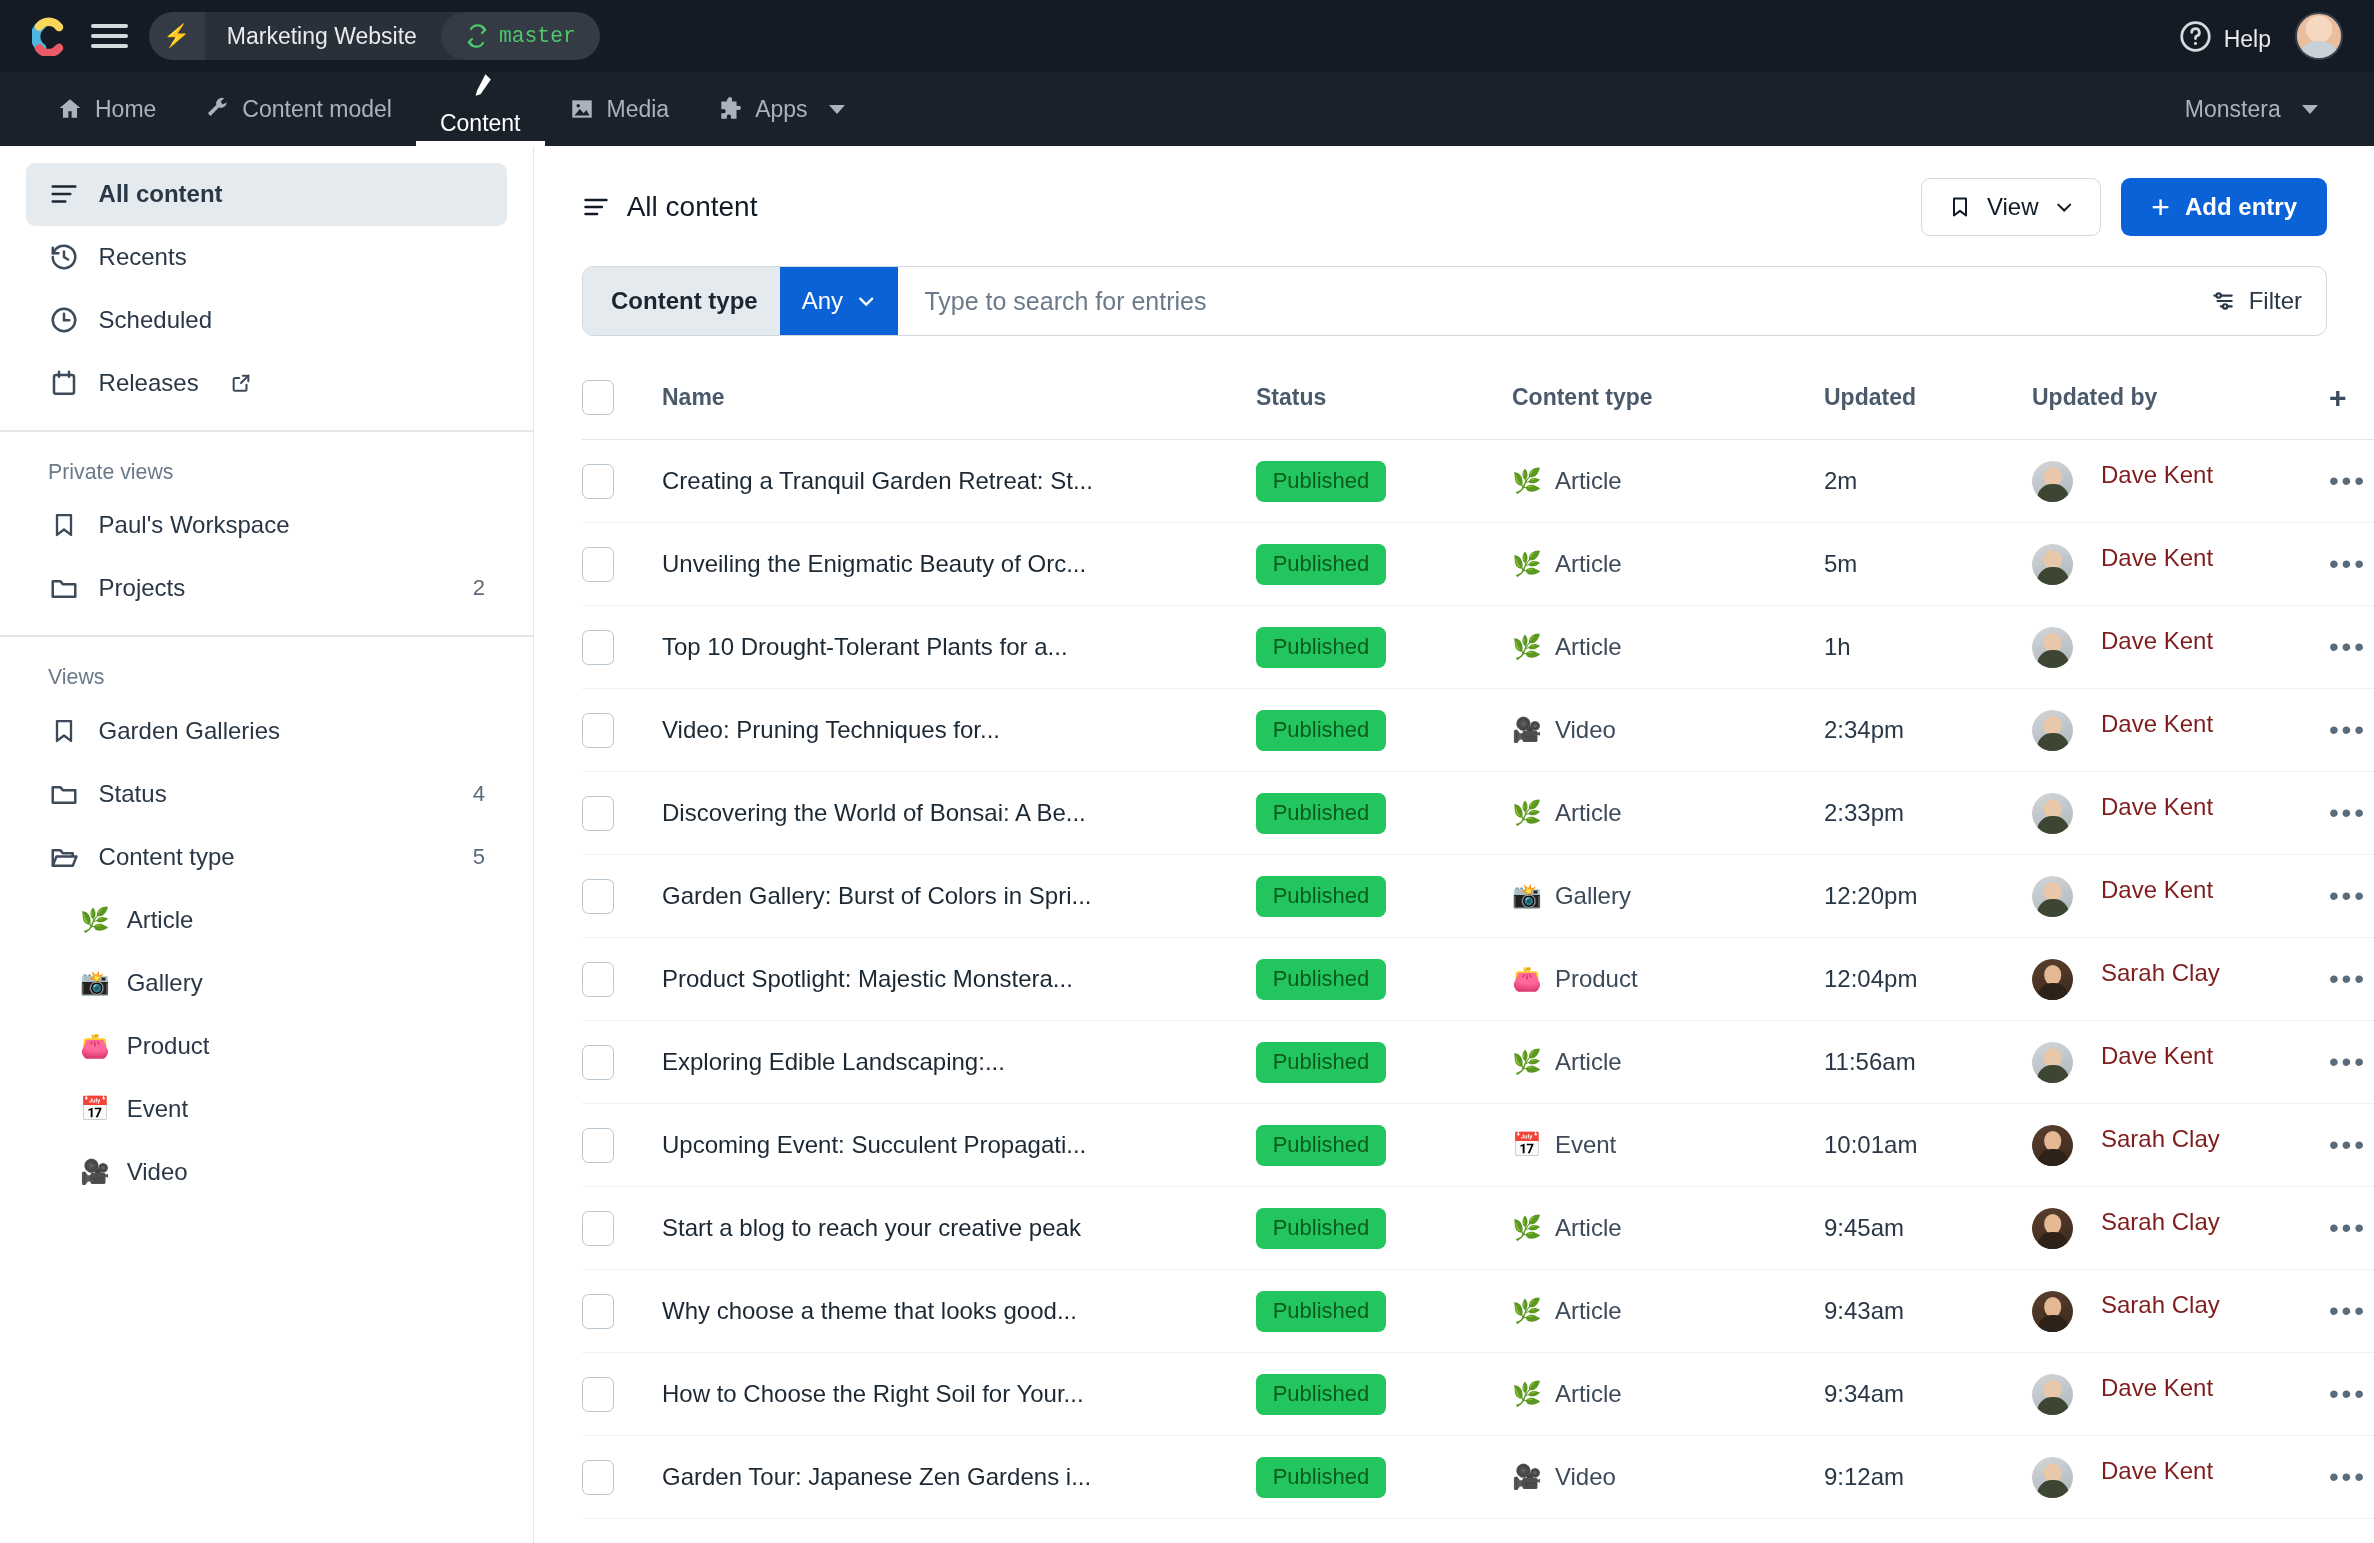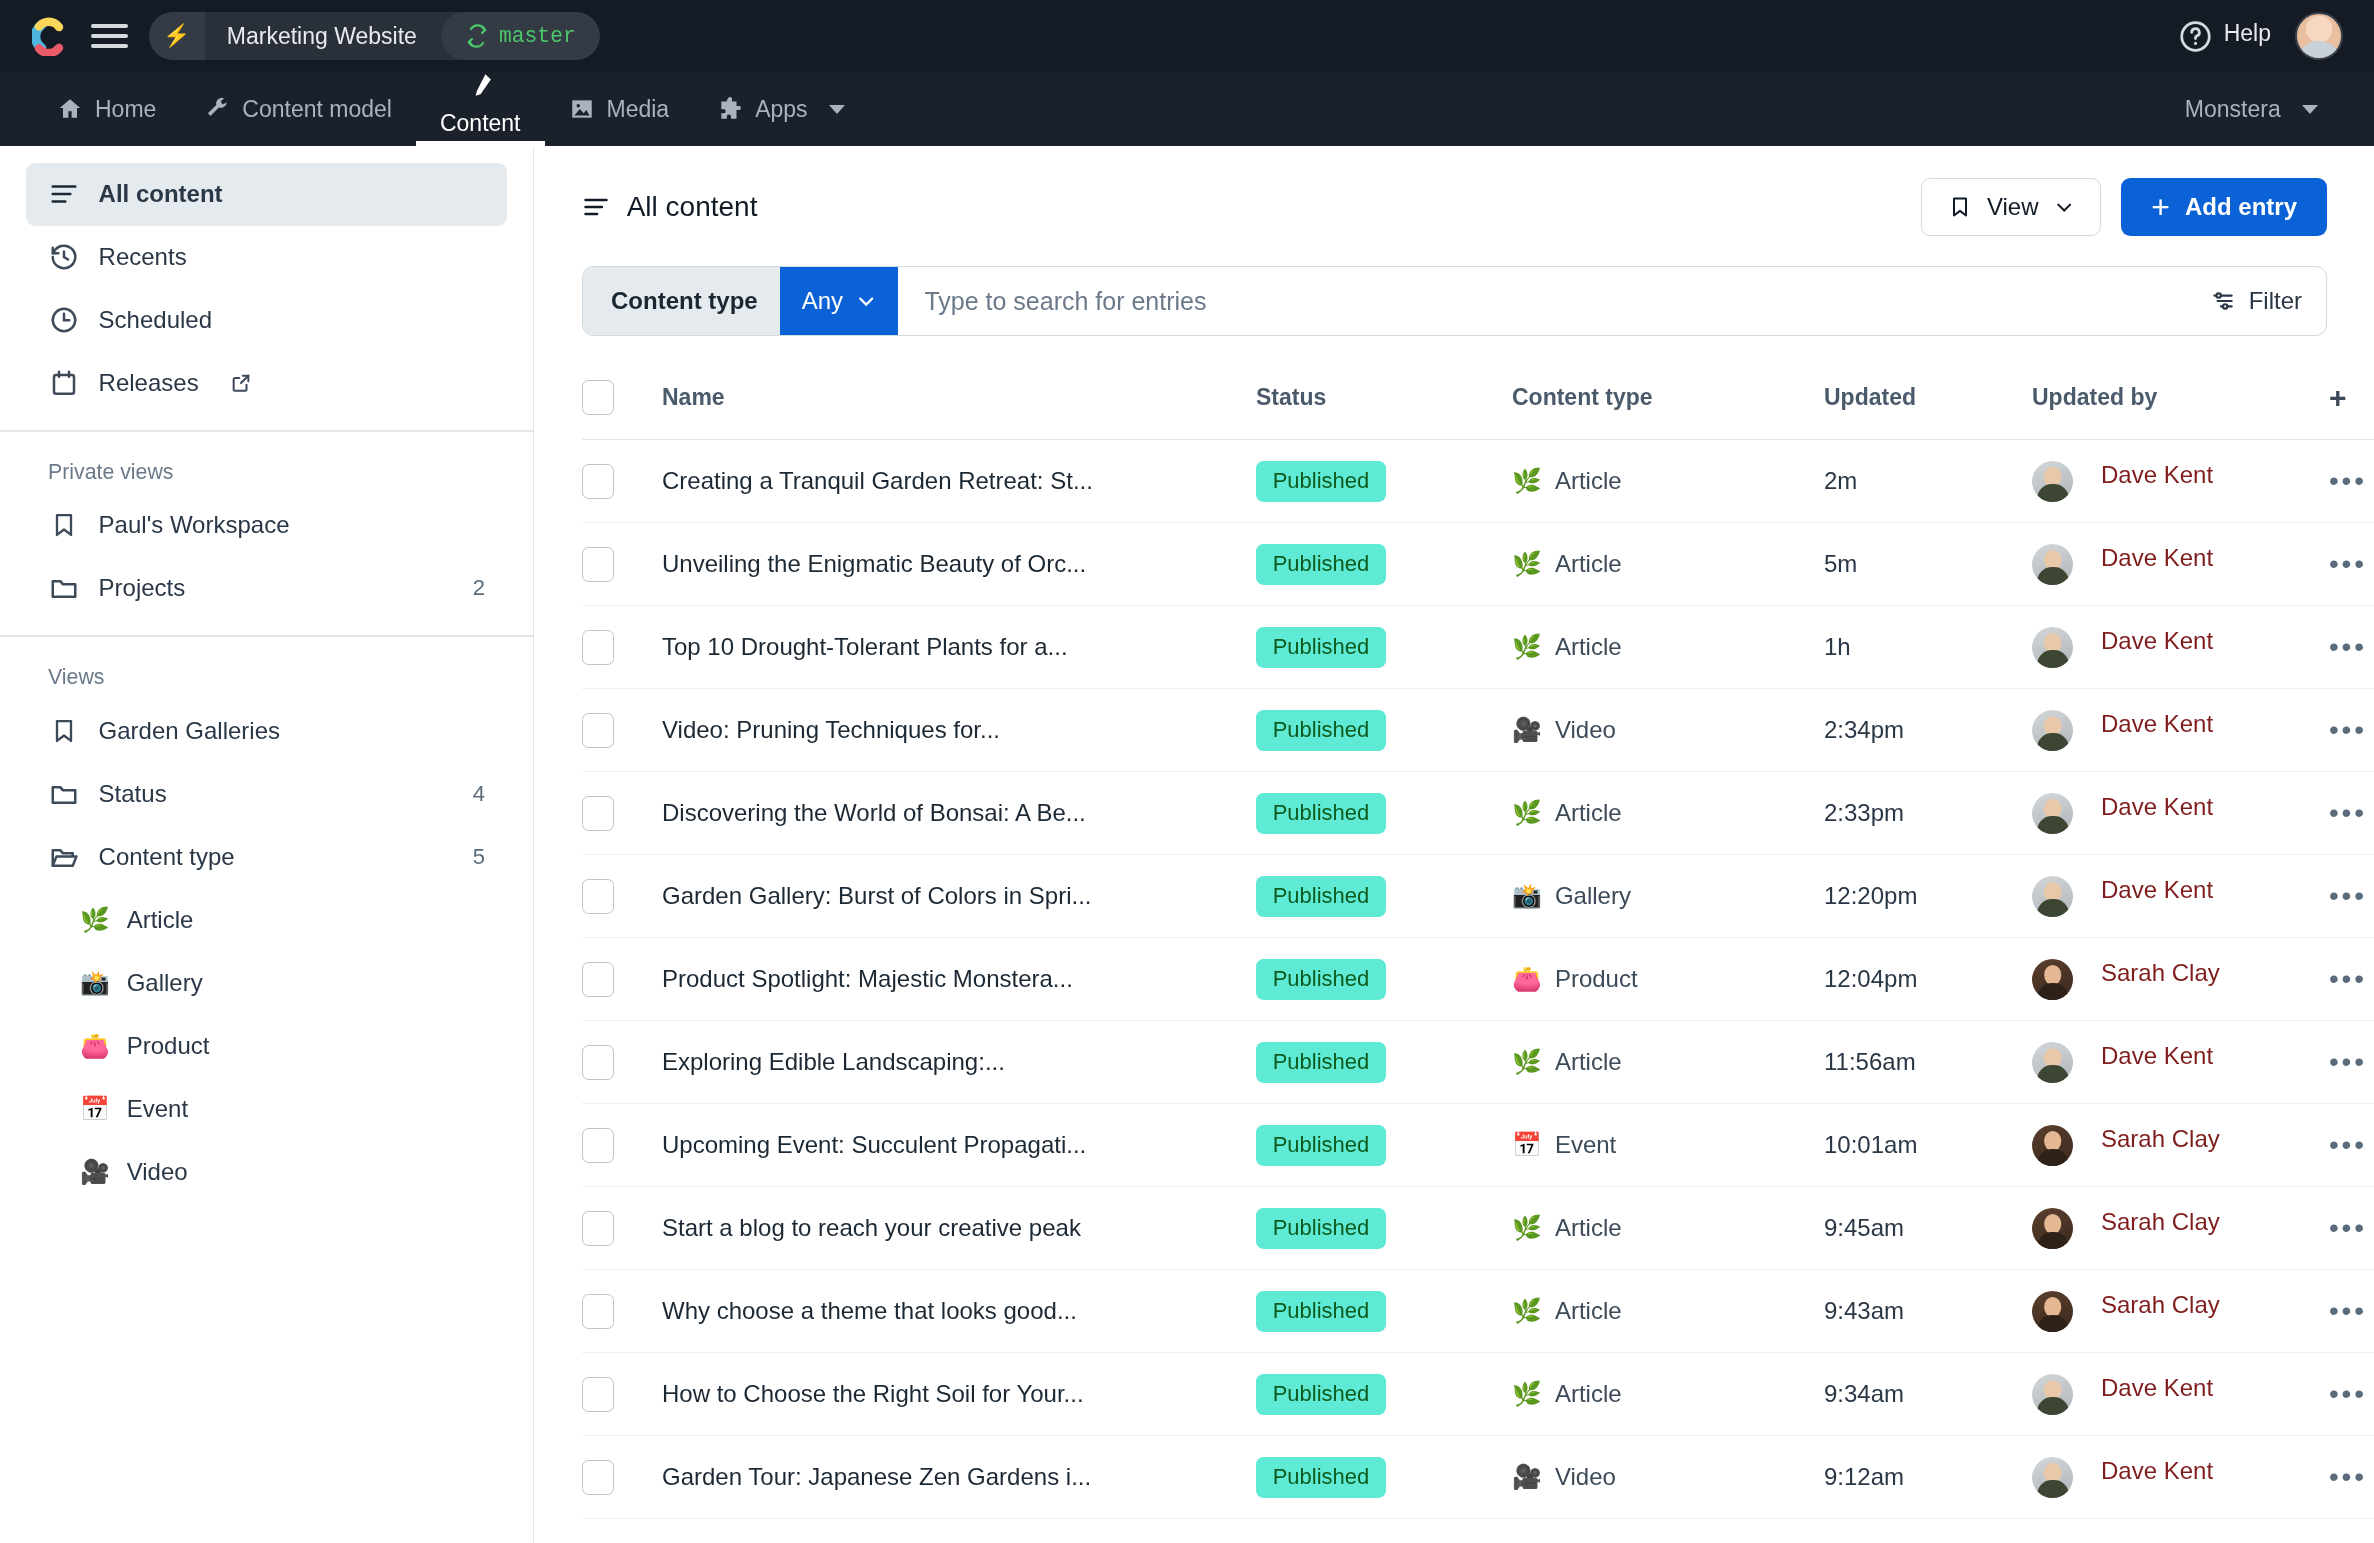--- a/index.html
+++ b/index.html
@@ -64,21 +64,21 @@
     font-family: "Liberation Mono", monospace;
     font-size: 21.3px;
     white-space: nowrap;
   }
 
   .topbar-right {
     margin-left: auto;
     display: flex; align-items: center; gap: 24px;
   }
   .help-btn {
-    display: flex; align-items: flex-start; gap: 12px;
+    display: flex; align-items: flex-end; gap: 12px;
     color: #e8eaed; font-size: 23px; cursor: pointer;
   }
   .avatar-top {
     width: 48px; height: 48px; border-radius: 50%;
     background: radial-gradient(circle at 50% 34%, #f6d8c0 0 36%, #e9bfa0 37% 100%);
     border: 2.8px solid #3b424b;
     position: relative; overflow: hidden; cursor: pointer;
   }
   .avatar-top::after {
     content: ""; position: absolute; left: 50%; top: 62%;
@@ -240,21 +240,21 @@
   .col-menu { width: 83px; }
 
   .cbox {
     width: 32px; height: 35px;
     border: 1.9px solid #b9c5ce; border-radius: 6.5px;
     background: #fff; cursor: pointer;
   }
   .cell-name { overflow: hidden; text-overflow: ellipsis; white-space: nowrap; padding-right: 18.6px; cursor: pointer; }
   .badge {
     display: inline-block;
-    background: #5eead4; color: #0d5c1e;
+    background: #22c55e; color: #0d5c1e;
     border-radius: 7.4px; padding: 7.4px 16.7px;
     font-size: 22px; white-space: nowrap;
   }
   .ctype-cell { display: flex; align-items: center; gap: 13px; color: #3c4a59; white-space: nowrap; }
   .ctype-cell .emo { font-size: 24px; }
   .updated-cell { color: #2a3746; white-space: nowrap; }
   .by-cell { display: flex; align-items: flex-start; gap: 28px; color: #7f1d1d; white-space: nowrap; }
 
   .av { width: 41px; height: 41px; border-radius: 50%; flex: none; position: relative; overflow: hidden; }
   .av-dave { background: linear-gradient(160deg,#d3d7da 0%, #aeb4b9 100%); }

